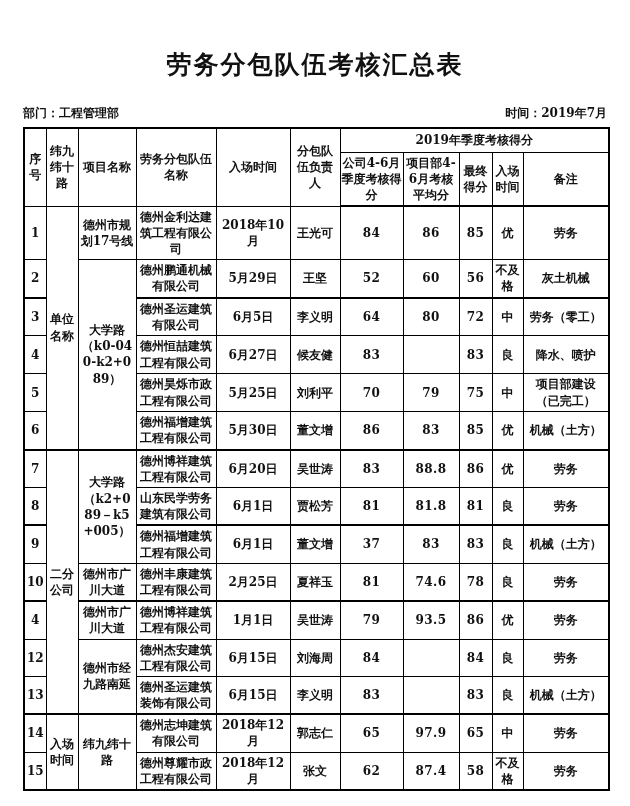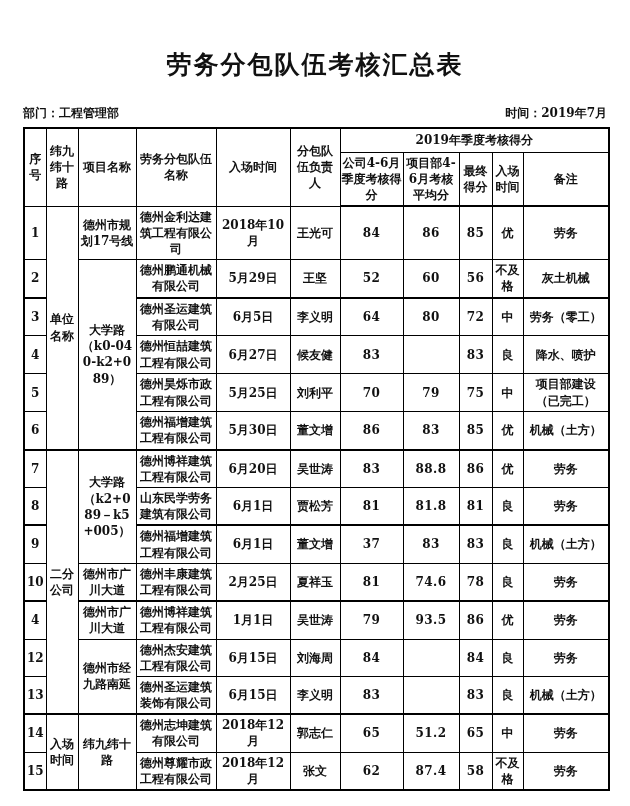--- a/index.html
+++ b/index.html
@@ -250,21 +250,21 @@
         <td>机械（土方）</td>
       </tr>
       <tr class="r-short thick-top">
         <td>14</td>
         <td rowspan="2">入场时间</td>
         <td rowspan="2">纬九纬十路</td>
         <td>德州志坤建筑有限公司</td>
         <td>2018年12月</td>
         <td>郭志仁</td>
         <td class="num">65</td>
-        <td class="num">51.2</td>
+        <td class="num">97.9</td>
         <td class="num">65</td>
         <td>中</td>
         <td>劳务</td>
       </tr>
       <tr class="r-short">
         <td>15</td>
         <td>德州尊耀市政工程有限公司</td>
         <td>2018年12月</td>
         <td>张文</td>
         <td class="num">62</td>

